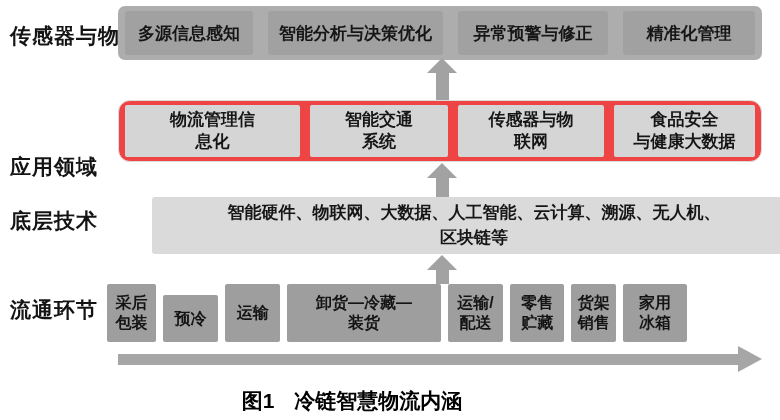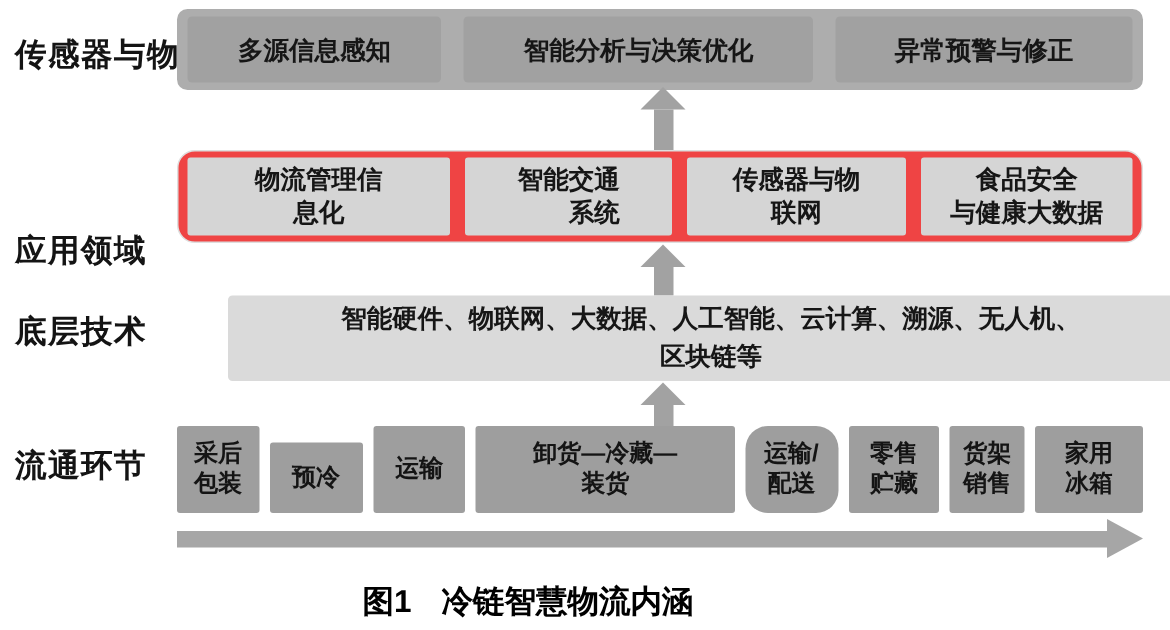--- a/index.html
+++ b/index.html
@@ -51,21 +51,21 @@
   .tech-box{
     position:absolute;left:118px;top:197px;width:644px;height:57px;
     background:#dadada;border-radius:3px;
     display:flex;align-items:center;justify-content:center;
     font-size:17px;font-weight:600;color:#161616;
     text-align:center;white-space:pre-line;line-height:1.45;margin-left:34px;
   }
 
   
   .stages-row{
-    position:absolute;left:118px;top:284px;width:644px;height:58px;
+    position:absolute;left:107px;top:284px;width:580px;height:58px;
     display:flex;gap:7px;
   }
   .stages-row .cell{
     background:#9e9e9e;border-radius:2px;
     display:flex;align-items:center;justify-content:center;
     font-size:16px;font-weight:600;color:#141414;
     text-align:center;white-space:pre-line;line-height:1.25;
   }
 
   
@@ -111,31 +111,32 @@
 
   <div class="layer-label label-goals">传感器与物</div>
   <div class="layer-label label-apps">应用领域</div>
   <div class="layer-label label-tech">底层技术</div>
   <div class="layer-label label-stages">流通环节</div>
 
   <div class="goals-box">
     <div class="cell" style="flex:118 0 0;">多源信息感知</div>
     <div class="cell" style="flex:162 0 0;">智能分析与决策优化</div>
     <div class="cell" style="flex:138 0 0;">异常预警与修正</div>
+    <div class="cell" style="flex:122 0 0;">精准化管理</div>
   </div>
 
   <div class="up-arrow arrow-1">
     <div class="head"></div>
       <div class="shaft"></div>
   </div>
 
   <div class="apps-box">
     <div class="cell" style="flex:180 0 0;">物流管理信
 息化</div>
-    <div class="cell" style="flex:142 0 0;text-align:right;">智能交通
+    <div class="cell" style="flex:142 0 0;">智能交通
 系统</div>
     <div class="cell" style="flex:150 0 0;">传感器与物
 联网</div>
     <div class="cell" style="flex:145 0 0;">食品安全
 与健康大数据</div>
   </div>
 
   <div class="up-arrow arrow-2">
     <div class="head"></div>
       <div class="shaft"></div>
@@ -149,21 +150,21 @@
       <div class="shaft"></div>
   </div>
 
   <div class="stages-row">
     <div class="cell" style="flex:54 0 0;">采后
 包装</div>
     <div class="cell" style="flex:61 0 0;margin-top:11px;">预冷</div>
     <div class="cell" style="flex:61 0 0;">运输</div>
     <div class="cell" style="flex:170 0 0;">卸货—冷藏—
 装货</div>
-    <div class="cell" style="flex:61 0 0;border-radius:15px;">运输/
+    <div class="cell" style="flex:61 0 0;">运输/
 配送</div>
     <div class="cell" style="flex:60 0 0;">零售
 贮藏</div>
     <div class="cell" style="flex:49 0 0;">货架
 销售</div>
     <div class="cell" style="flex:71 0 0;">家用
 冰箱</div>
   </div>
 
   <div class="flow-arrow">

